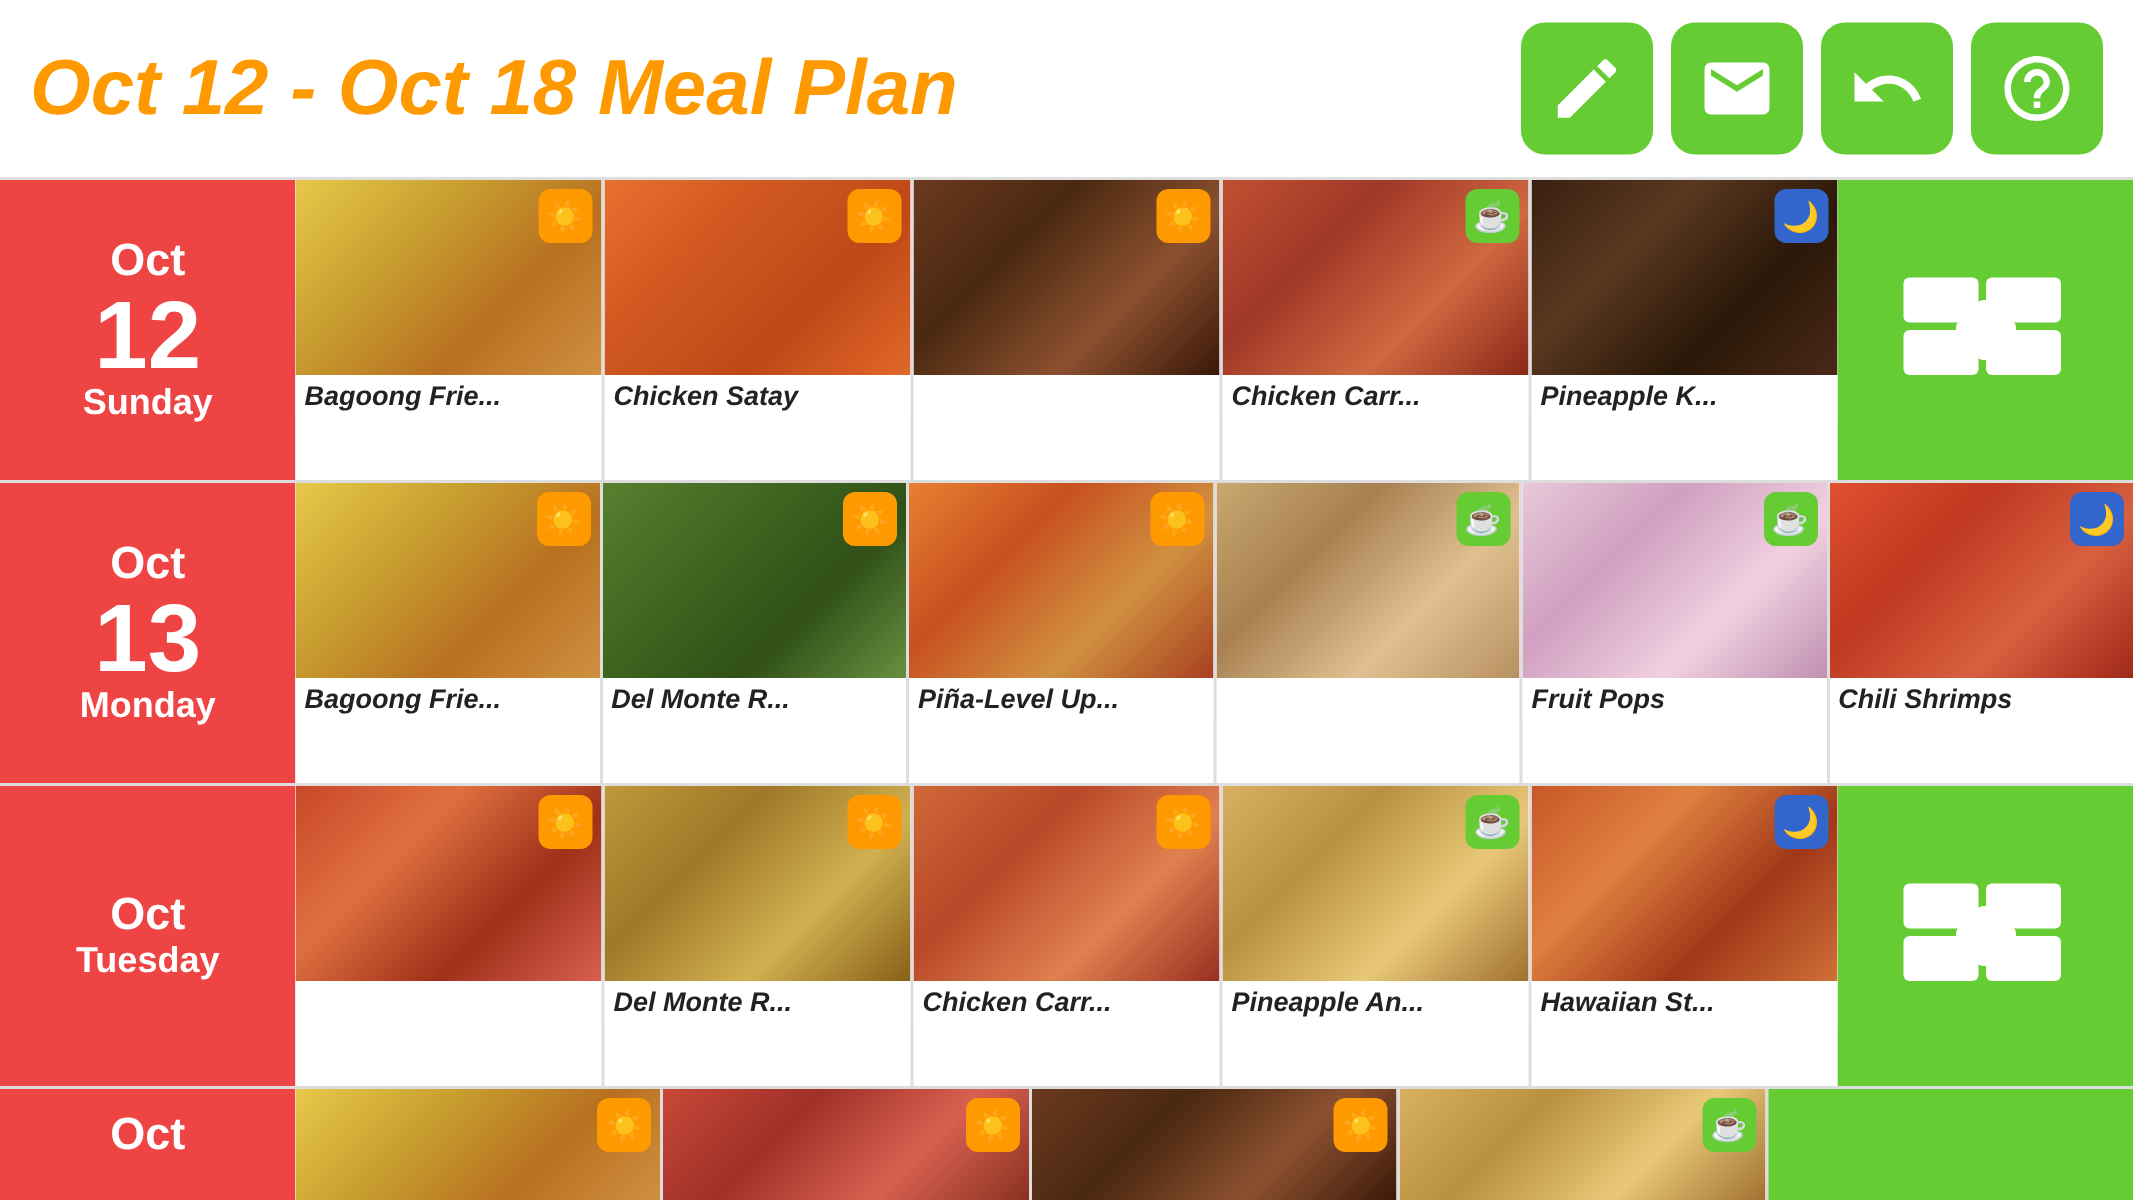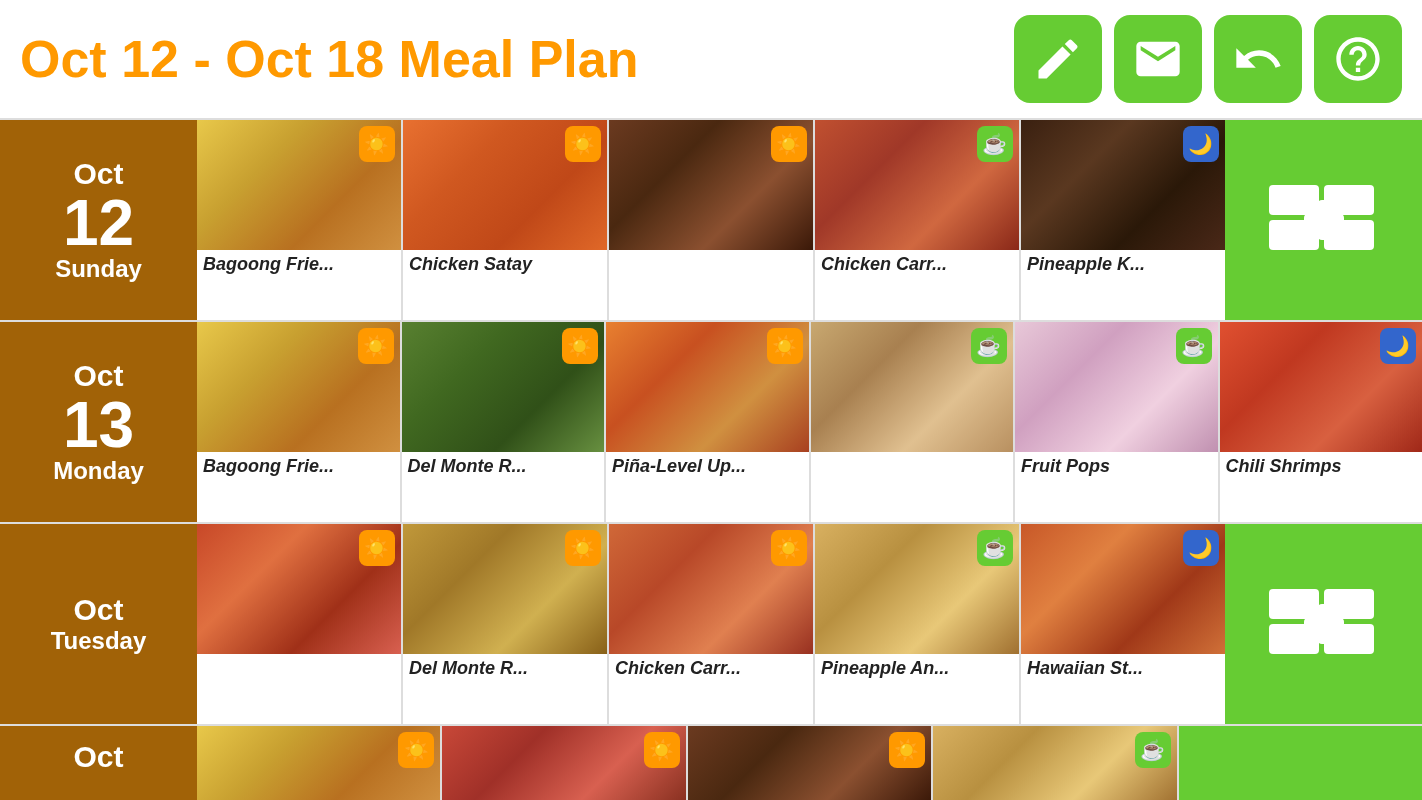--- a/index.html
+++ b/index.html
@@ -17,20 +17,21 @@
       display: flex;
       align-items: center;
       justify-content: space-between;
       padding: 12px 20px;
       height: 118px;
     }
     .header-title {
       font-size: 52px;
       font-weight: bold;
       color: #f90;
+      font-style: italic;
     }
     .header-buttons {
       display: flex;
       gap: 12px;
     }
     .header-btn {
       width: 88px;
       height: 88px;
       background: #6c3;
       border-radius: 16px;
@@ -58,21 +59,21 @@
     .day-row {
       display: flex;
       flex-direction: row;
       border-top: 2px solid #ddd;
       min-height: 0;
     }
 
     .day-label {
       width: 197px;
       min-width: 197px;
-      background: #a16207;
+      background: #ef4444;
       display: flex;
       flex-direction: column;
       align-items: center;
       justify-content: center;
       padding: 10px 4px;
       flex-shrink: 0;
     }
     .day-label .month {
       font-size: 30px;
       font-weight: bold;

